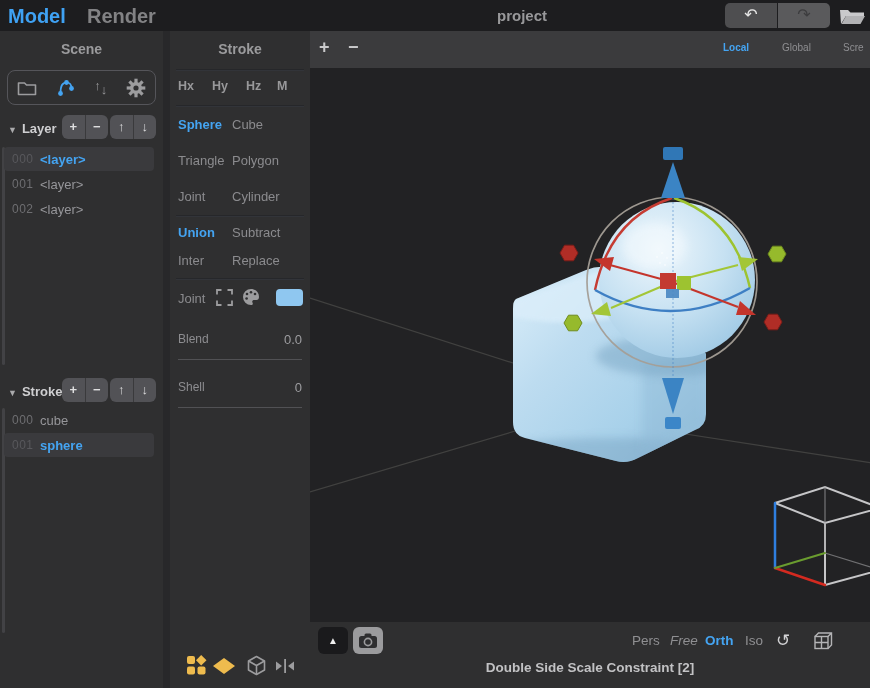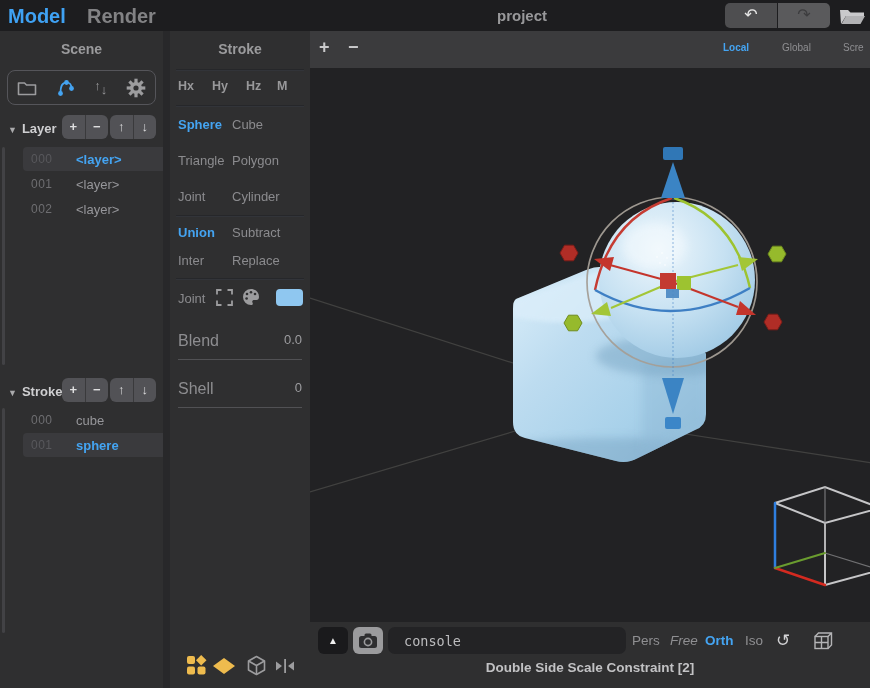--- a/index.html
+++ b/index.html
@@ -29,33 +29,33 @@
   .midpanel{left:170px;top:31px;width:140px;height:657px;background:#2f2f30;}
   .panelgap{left:163px;top:31px;width:7px;height:657px;background:#28282a;}
   .paneltitle{left:0;top:10px;width:100%;text-align:center;color:#9b9b9d;font-weight:bold;font-size:14px;}
   .toolbox{left:7px;top:39px;width:147px;height:33px;border:1px solid #55555a;border-radius:8px;
            display:flex;align-items:center;justify-content:space-around;}
   .sechdr-glyph{color:#aaaaac;font-size:9px;margin-right:5px;}
   .sechdr-label{color:#cfcfd1;font-weight:bold;font-size:13px;}
   .btngroup{height:24px;width:46px;background:#525256;border-radius:6px;display:flex;}
   .btngroup .cell{flex:1;text-align:center;line-height:23px;color:#dededf;font-size:13px;font-weight:bold;}
   .btngroup .cell + .cell{border-left:1px solid #3a3a3c;}
-  .listrow{left:23px;width:150px;height:24px;display:flex;align-items:center;border-radius:4px;gap:17px;}
+  .listrow{left:4px;width:150px;height:24px;display:flex;align-items:center;border-radius:4px;}
   .listrow .idx{margin-left:8px;width:28px;font-size:12px;color:#6e6e71;letter-spacing:.5px;}
   .listrow .nm{font-size:13px;color:#96969a;}
   .listrow.sel{background:#3a3a3d;}
   .listrow.sel .idx{color:#58585c;}
   .listrow.sel .nm{color:#44a4f2;font-weight:bold;}
   .scrollbar{left:2px;width:3px;background:#424245;border-radius:2px;}
   
   .sep{left:6px;width:128px;height:1px;background:#26272a;box-shadow:0 1px 0 rgba(90,120,160,0.08);}
   .mirlbl{font-size:12.5px;font-weight:bold;color:#98989a;top:0;}
   .optlbl{font-size:13px;color:#8b8b8e;position:absolute;}
   .optlbl.on{color:#44a4f2;font-weight:bold;}
-  .rowlbl{font-size:16px;color:#8d8d90;}
+  .rowlbl{font-size:12px;color:#8d8d90;}
   .rowval{font-size:13px;color:#9d9da0;}
   .track{left:8px;width:124px;height:1px;background:#515154;}
   
   .vstrip{left:310px;top:31px;width:560px;height:37px;background:#3b3b3d;}
   .vstrip .zbtn{top:6px;color:#c9c9cb;font-size:18px;font-weight:bold;}
   .spacemode{top:11px;font-size:10px;color:#8f8f92;}
   .spacemode.on{color:#44a4f2;font-weight:bold;}
   .viewport{left:310px;top:68px;width:560px;height:554px;background:#222224;overflow:hidden;}
   
   .bottombar{left:310px;top:622px;width:560px;height:66px;background:#2f2f30;}
@@ -386,21 +386,20 @@
   </div>
   <div class="abs sqbtn" style="left:43px;background:#9b9b9d;">
     <span>
       <svg width="20" height="17" viewBox="0 0 20 17">
         <rect x="1" y="4" width="18" height="12" rx="2.5" fill="#2e2e30"></rect>
         <rect x="6.5" y="1.5" width="7" height="4" rx="1.5" fill="#2e2e30"></rect>
         <circle cx="10" cy="10" r="3.6" fill="none" stroke="#9b9b9d" stroke-width="1.6"></circle>
       </svg>
     </span>
   </div>
-  <input class="abs consolebox" readonly="" value="console" style="">
   <span class="abs cammode" style="left:322px;">Pers</span>
   <span class="abs cammode" style="left:360px;font-style:italic;">Free</span>
   <span class="abs cammode on" style="left:395px;">Orth</span>
   <span class="abs cammode" style="left:435px;">Iso</span>
   <span class="abs" style="left:466px;top:8px;color:#d2d2d4;font-size:17px;">
     <span>↺</span>
   </span>
   <span class="abs" style="left:502px;top:9px;">
     <span>
       <svg width="21" height="20" viewBox="0 0 21 20">

